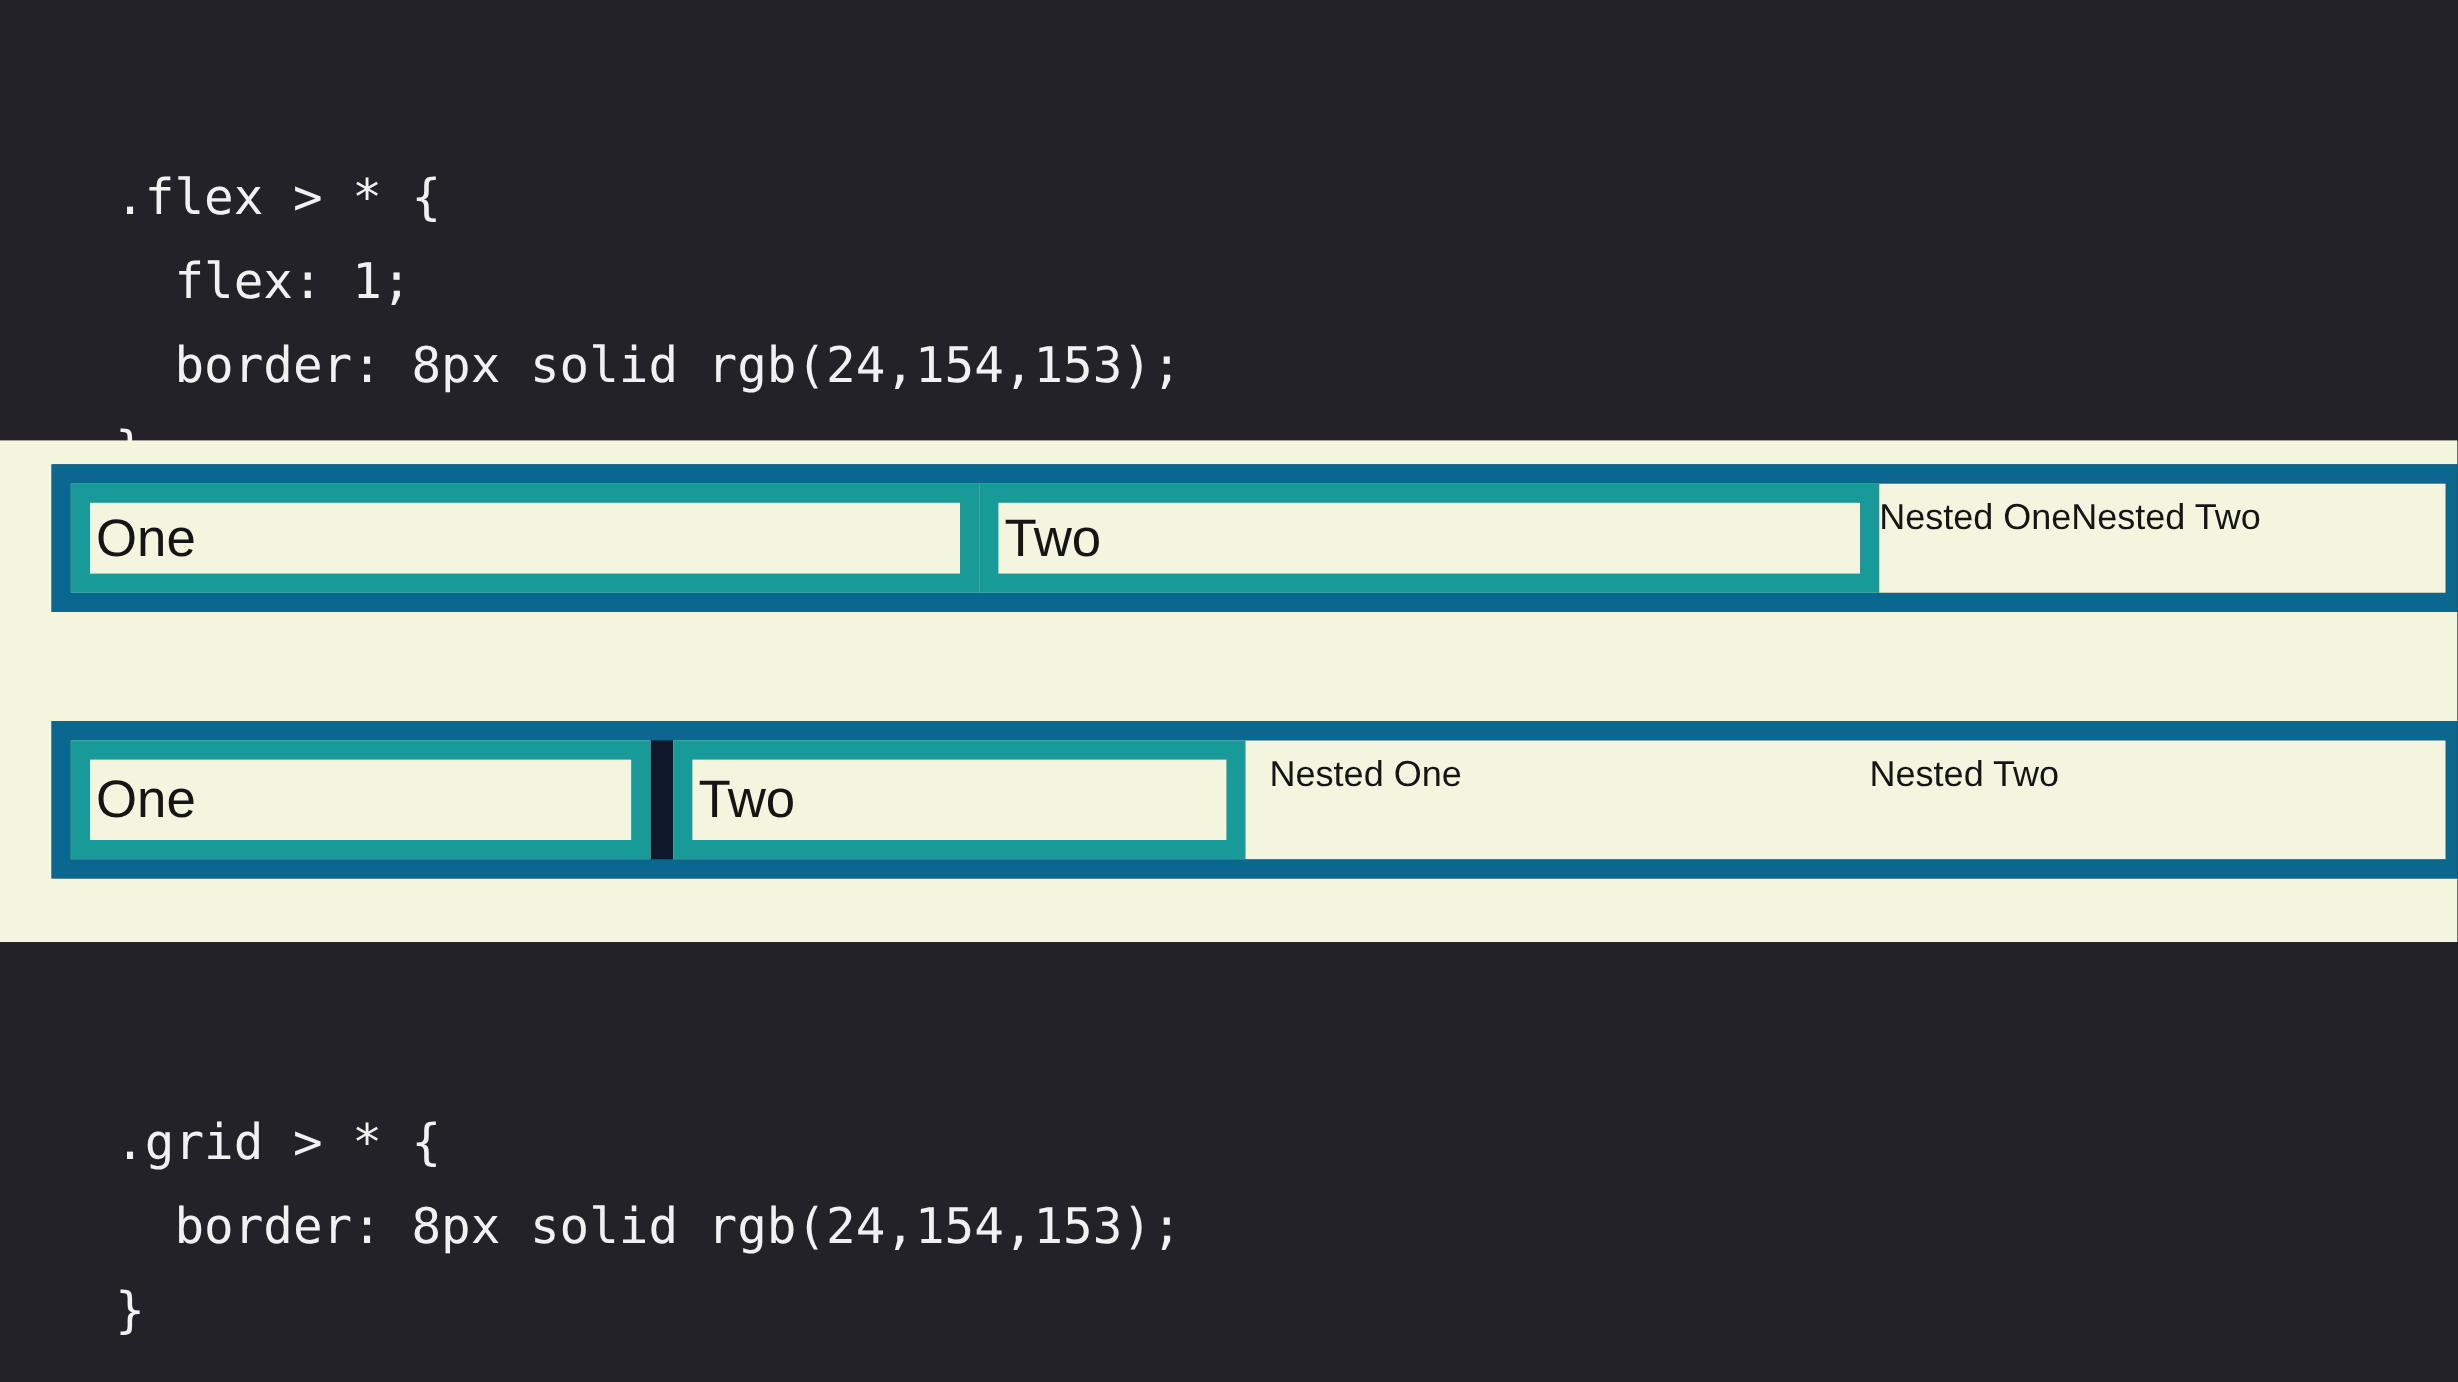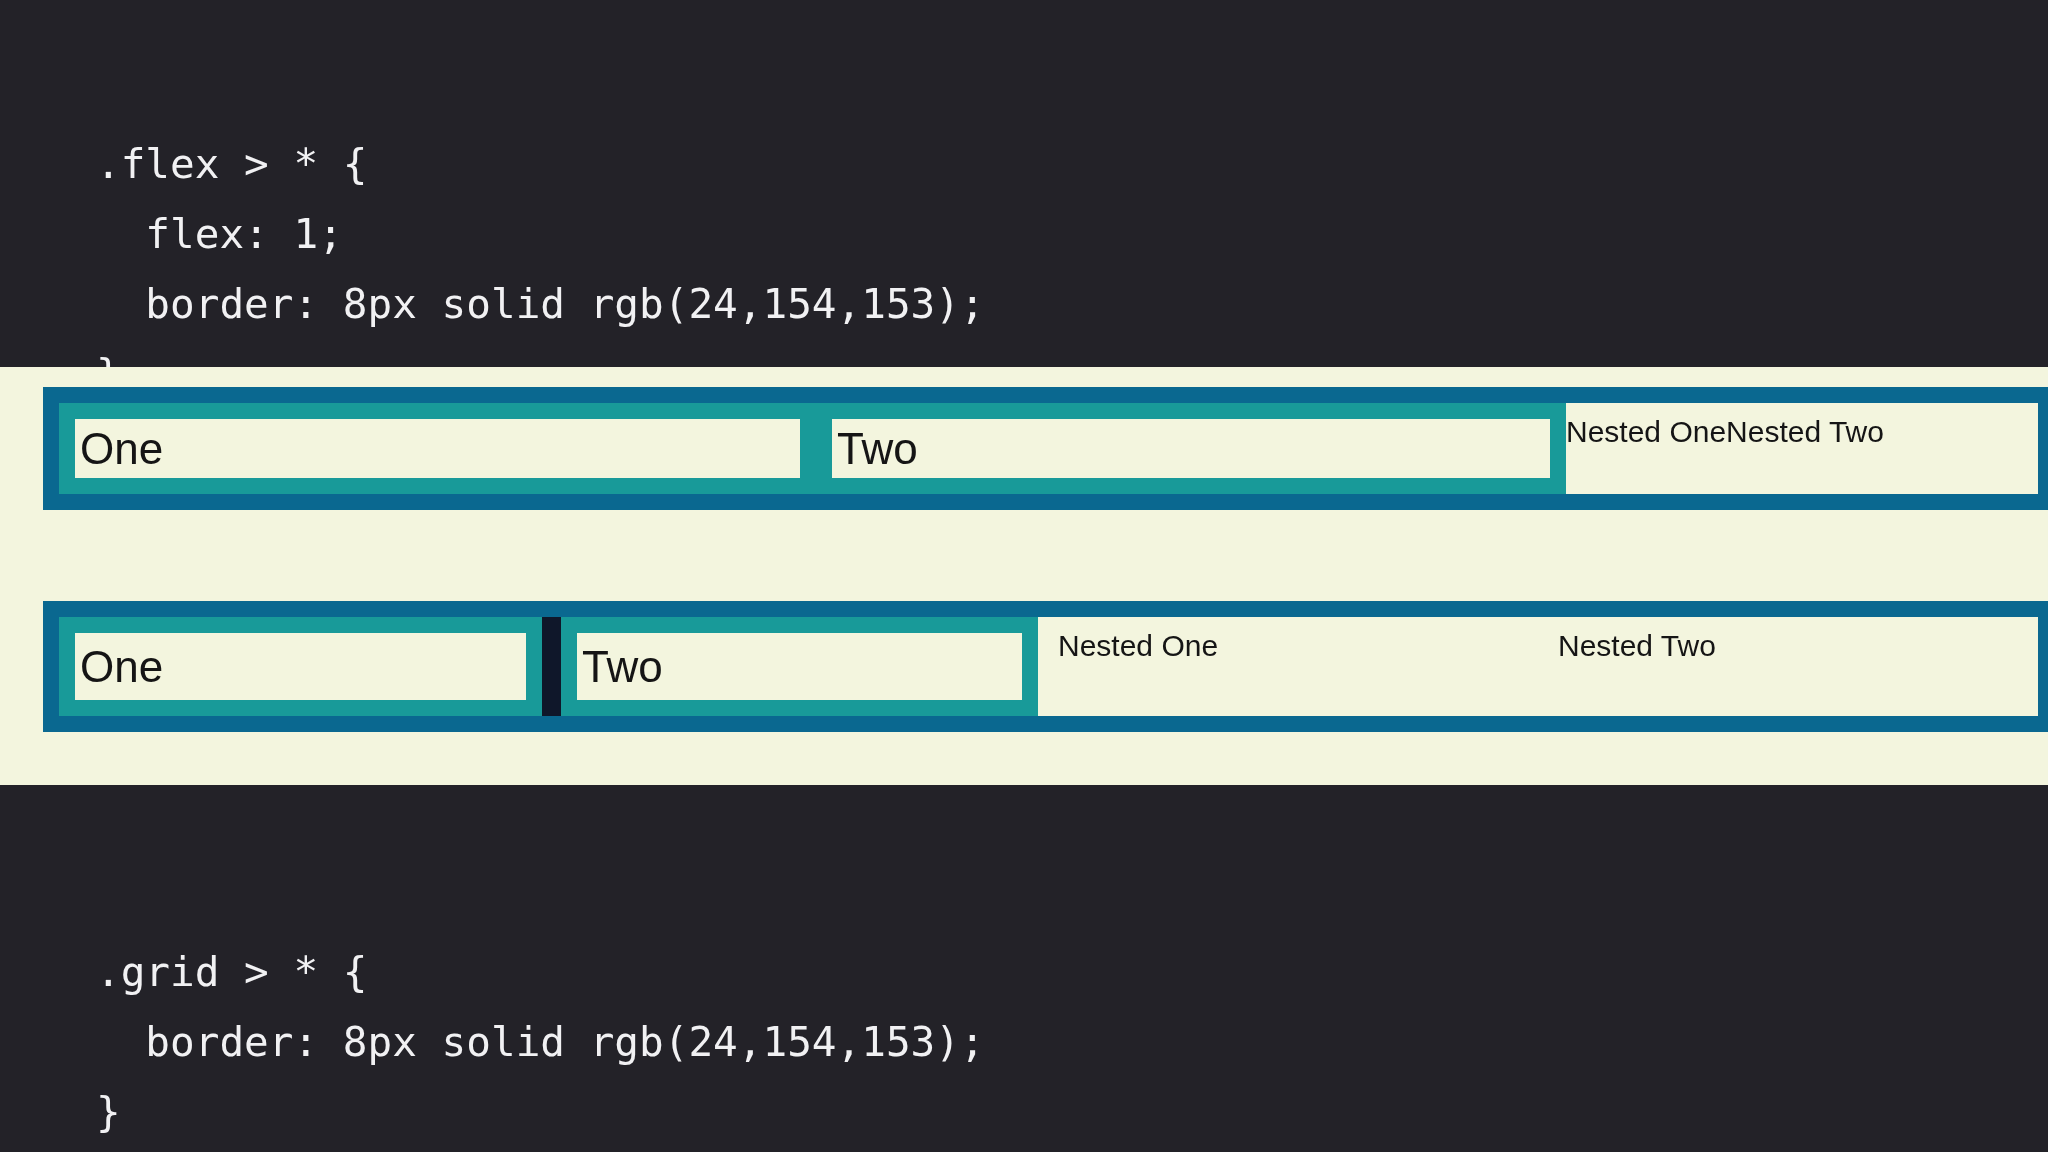--- a/index.html
+++ b/index.html
@@ -11,21 +11,21 @@
     font-family:"Liberation Sans",sans-serif;
   }
   .code{
     position:absolute;left:96px;
     color:#f1f1f3;
     font-family:"DejaVu Sans Mono","Liberation Mono",monospace;
     font-size:41px;line-height:70px;
     white-space:pre;
   }
   .code-flex{top:88px;}
-  .code-grid{top:896px;}
+  .code-grid{top:876px;}
   .panel{
     position:absolute;left:0;top:367px;
     width:2048px;height:418px;
     background:#f3f5de;
     box-sizing:border-box;
     padding:20px 20px 0 17px;
   }
   .demo-row{
     box-sizing:border-box;
     width:100%;

